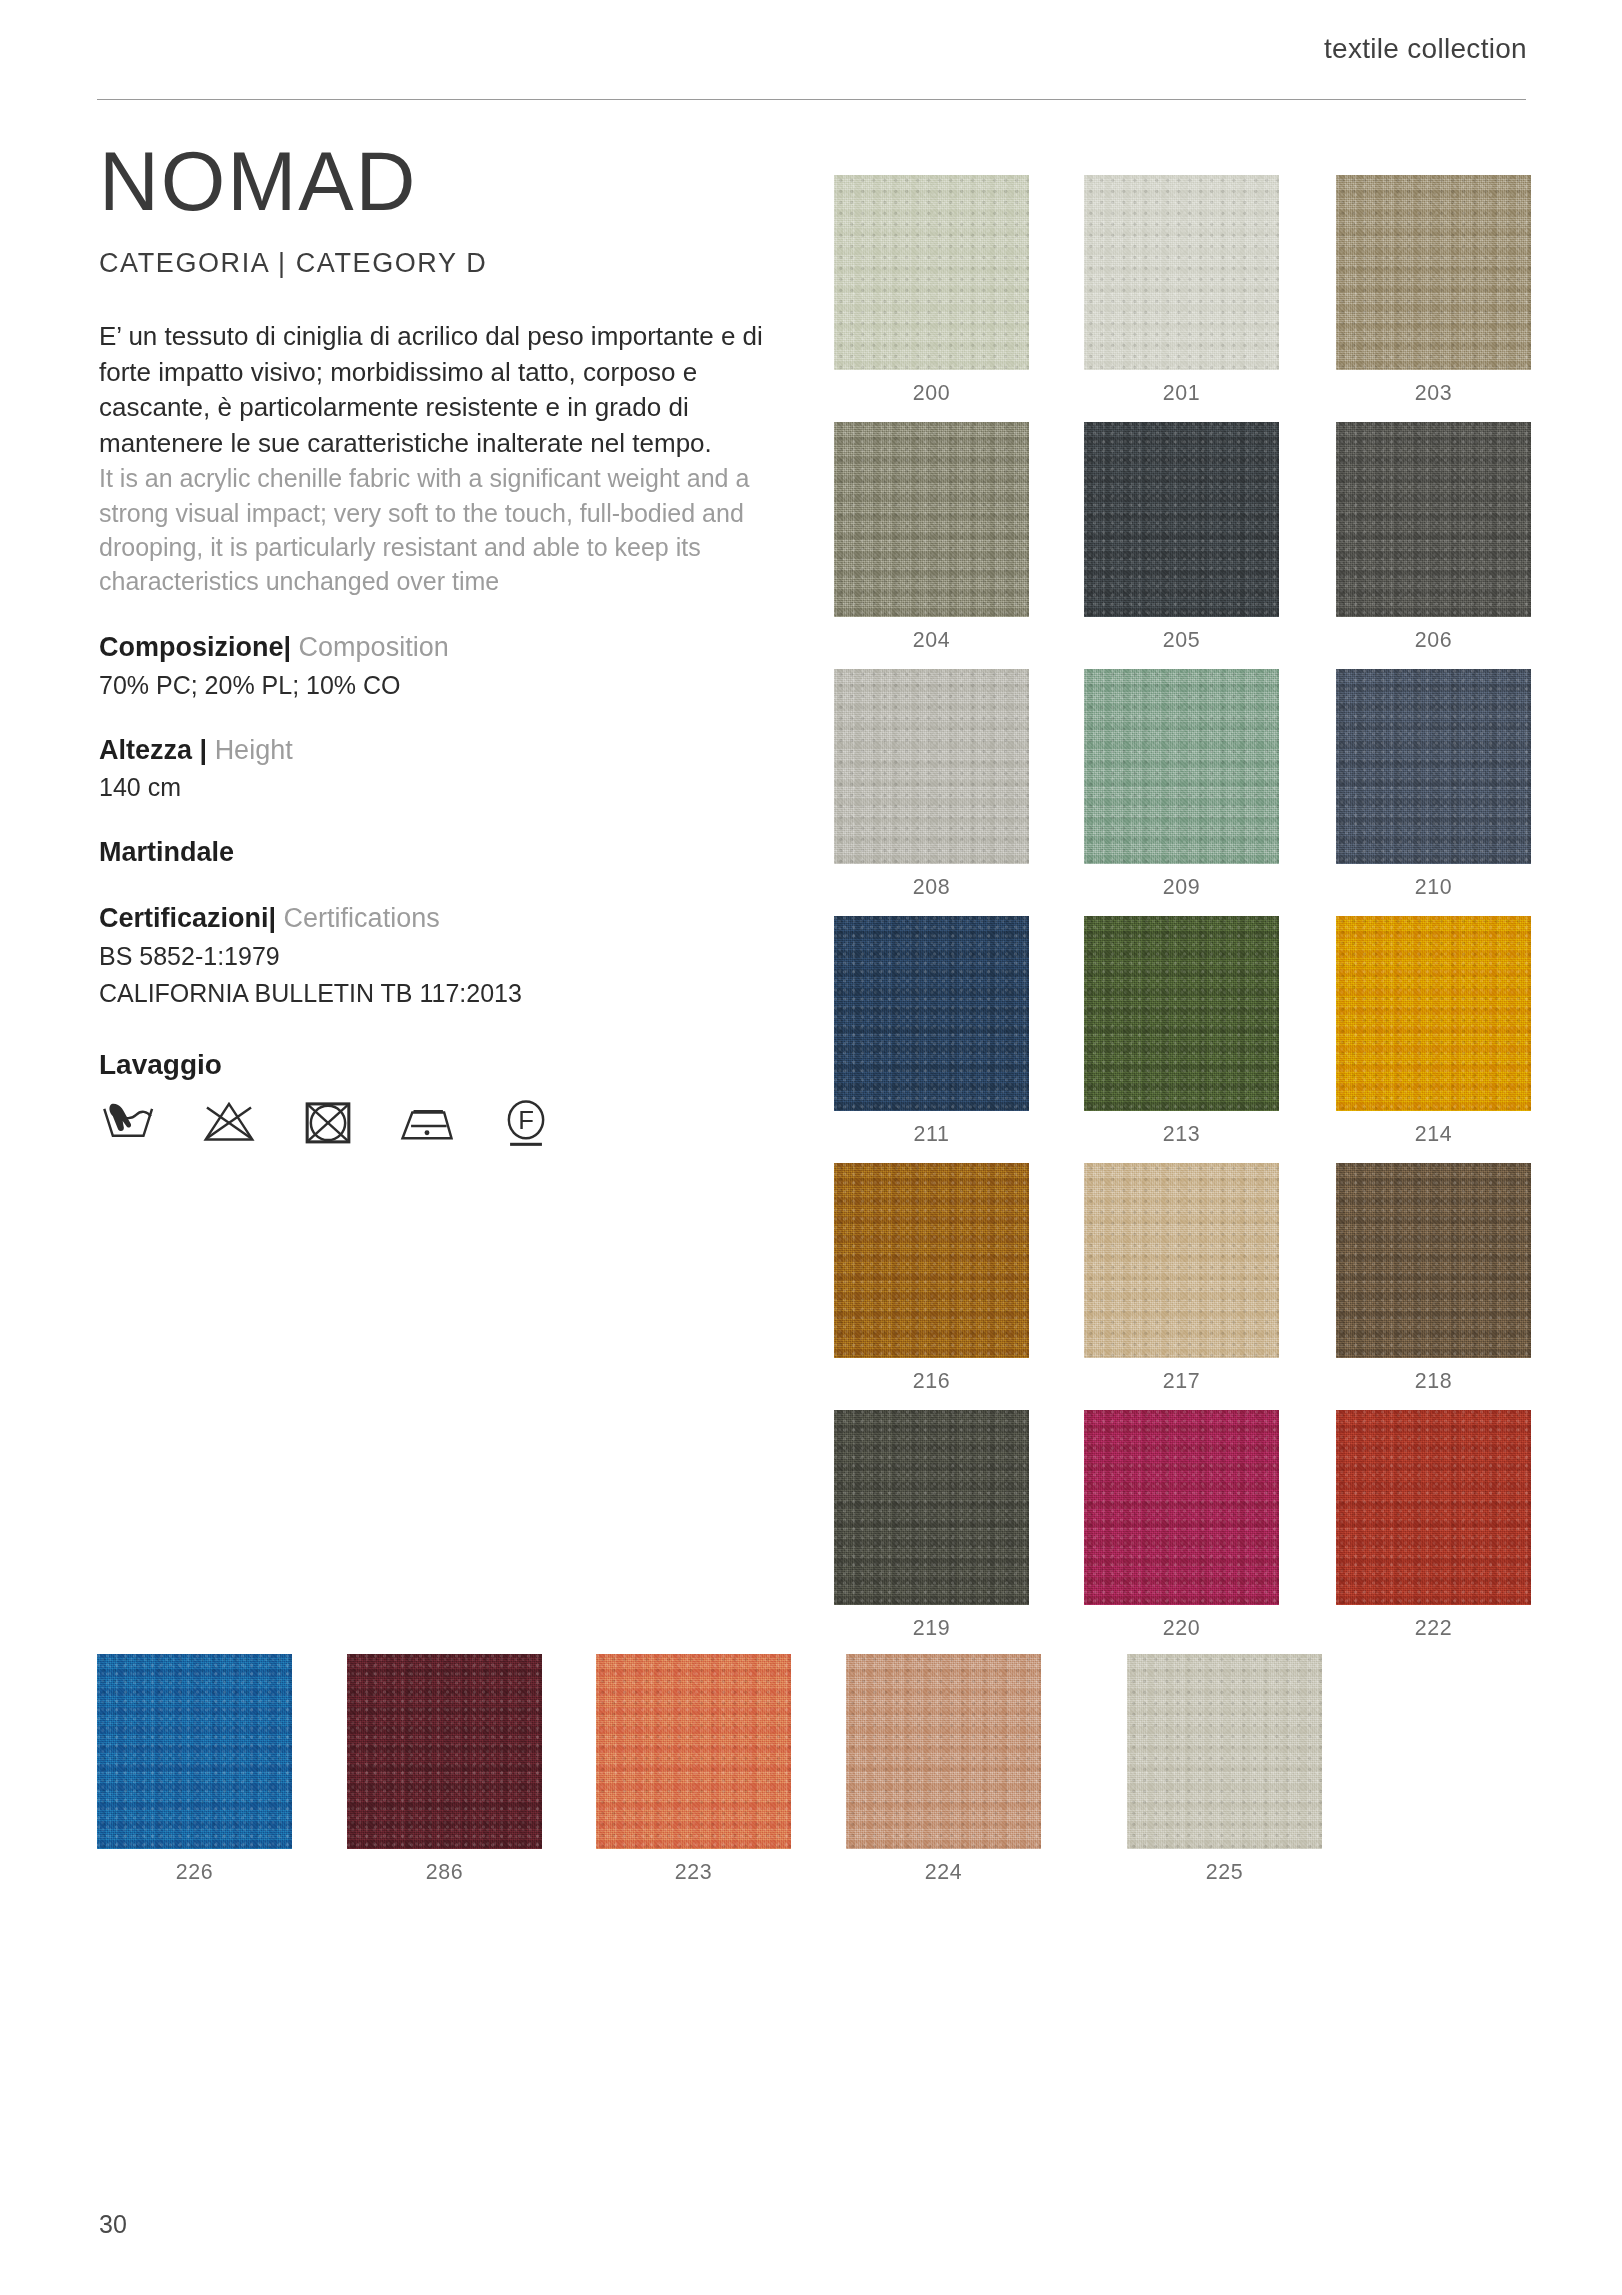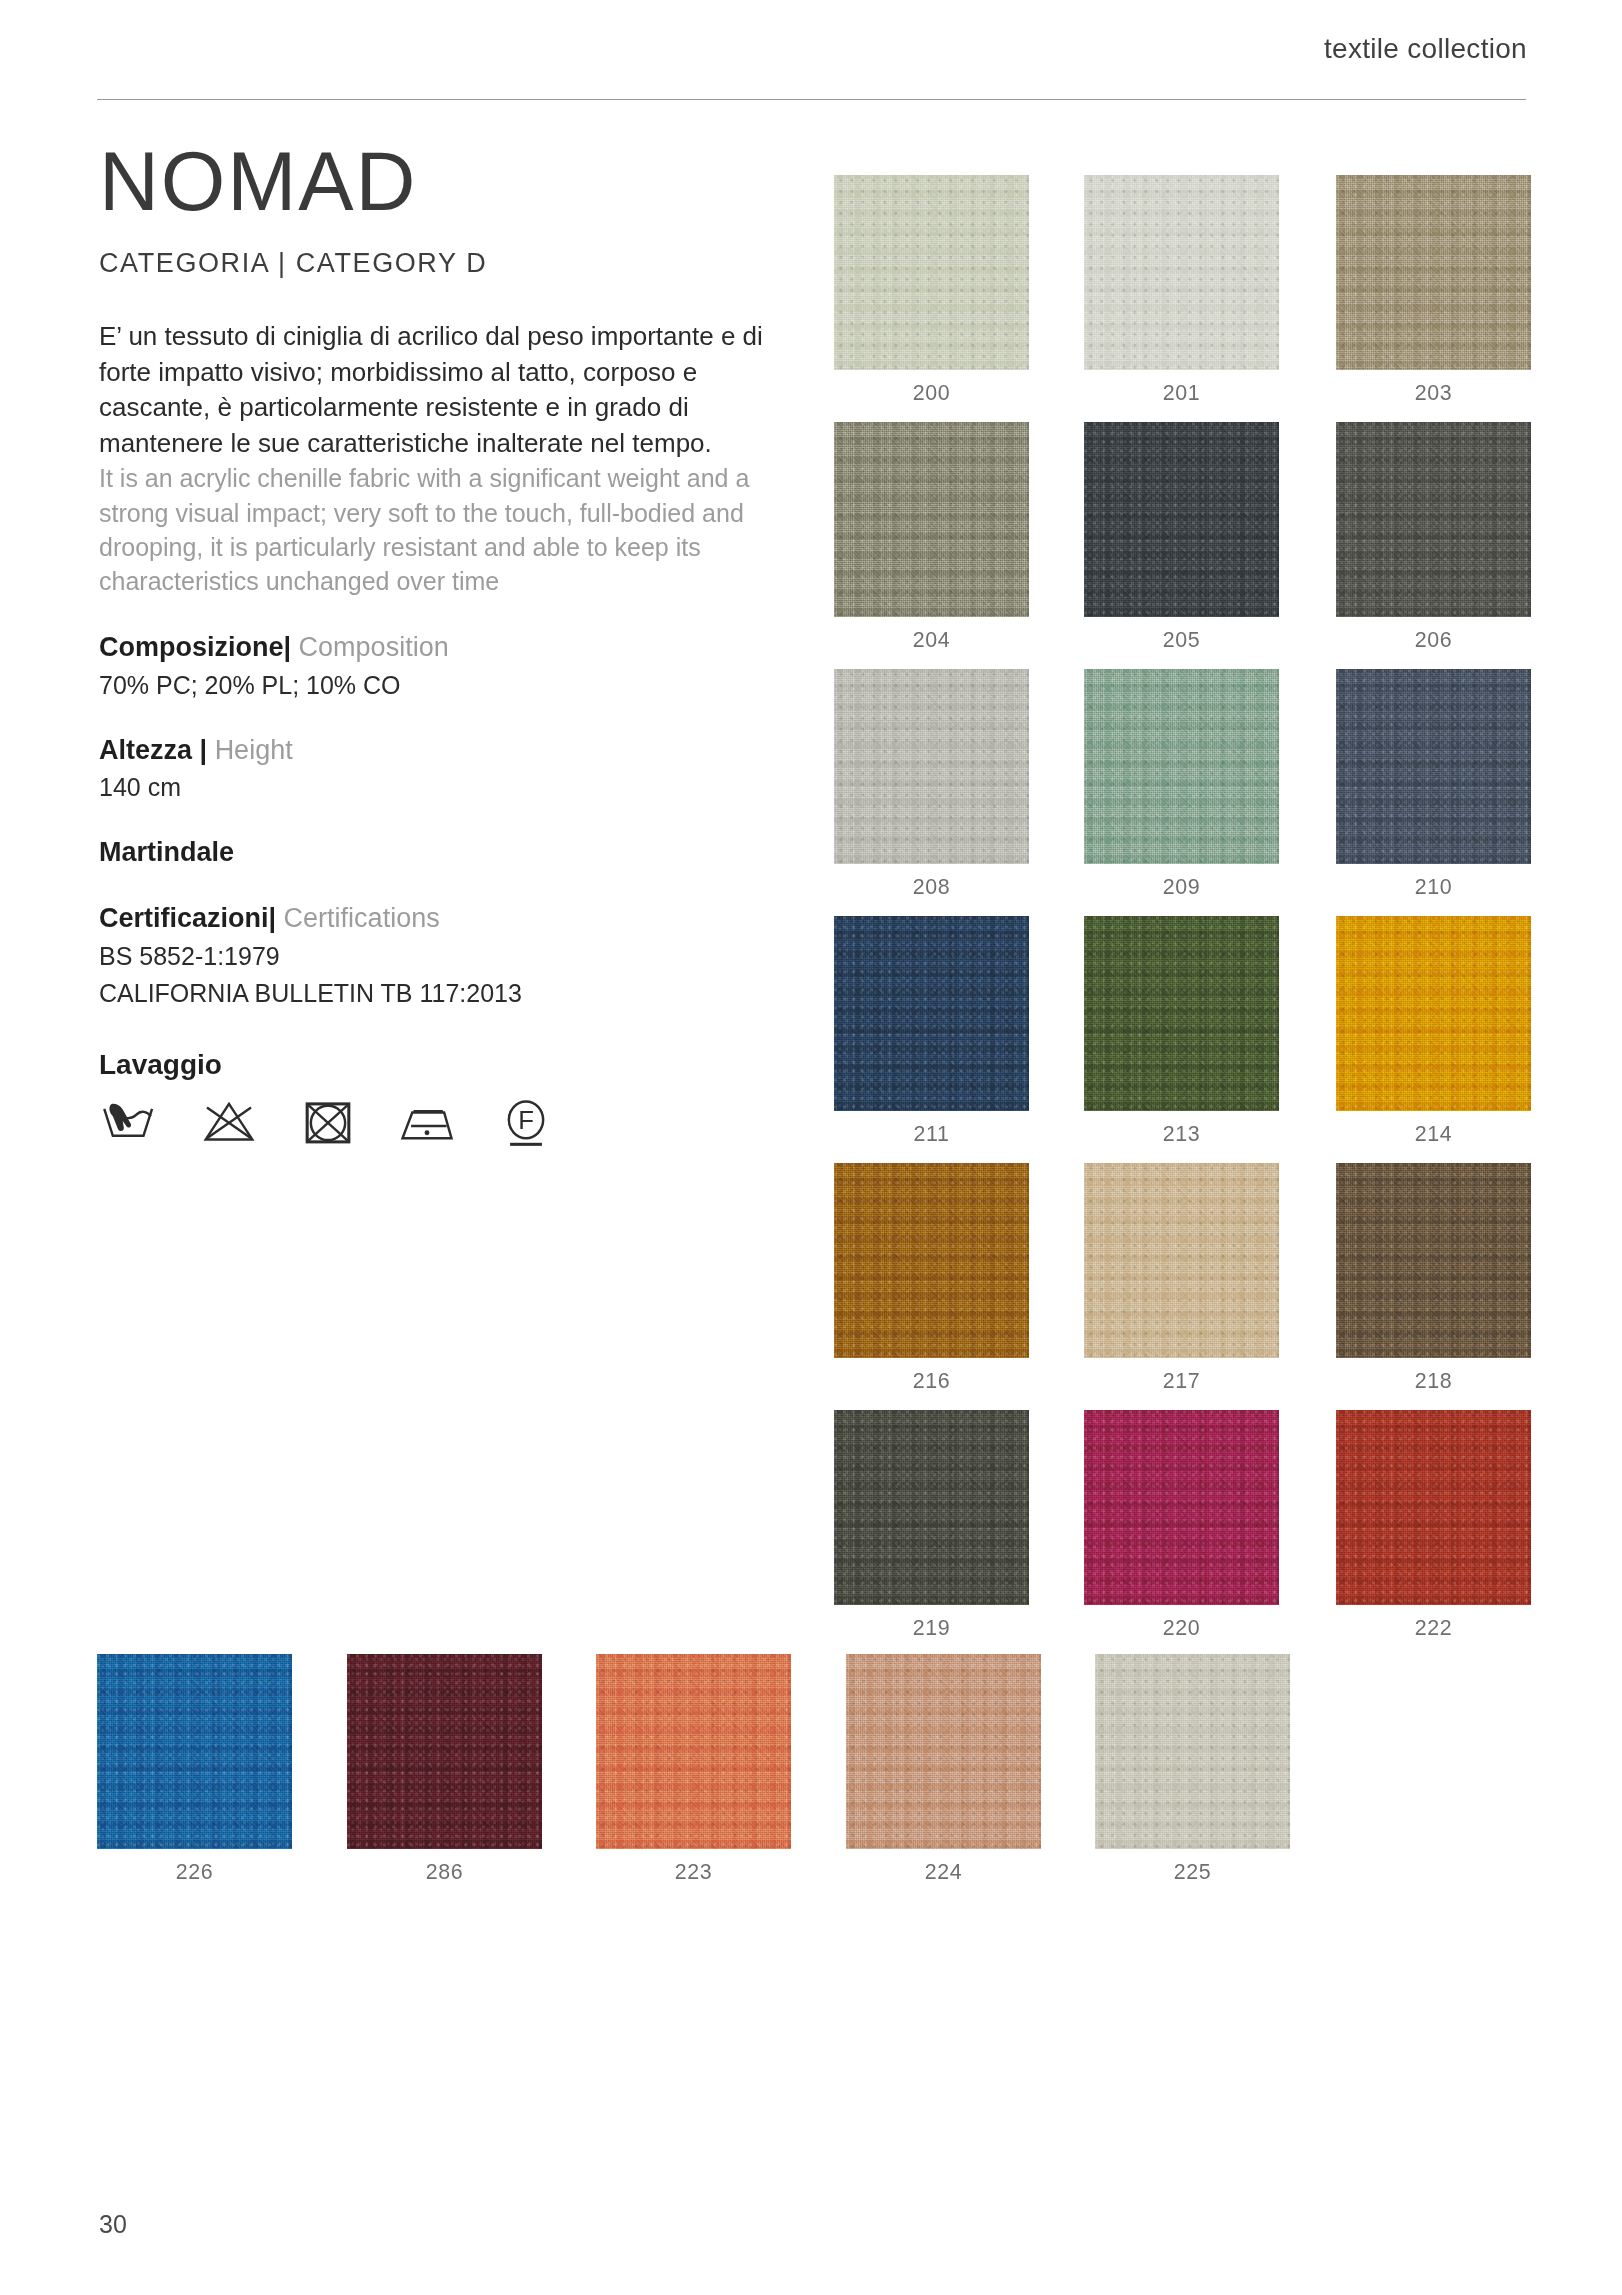--- a/index.html
+++ b/index.html
@@ -75,21 +75,21 @@
     margin-top:11px; letter-spacing:0.6px;
   }
 
   
   #bottom-row { position:absolute; left:97px; top:1654px; }
   .bswatch-cell { position:absolute; top:0; width:195px; }
   .bswatch-cell.b0 { left:0; }
   .bswatch-cell.b1 { left:250px; }
   .bswatch-cell.b2 { left:499px; }
   .bswatch-cell.b3 { left:749px; }
-  .bswatch-cell.b4 { left:998px; }
+  .bswatch-cell.b4 { left:1030px; }
 
   
   .tex {
     position:absolute; inset:0;
     background-image:
       repeating-linear-gradient(0deg, rgba(255,255,255,.17) 0 0.6px, rgba(0,0,0,.10) 0.6px 1.9px),
       repeating-linear-gradient(90deg, rgba(255,255,255,.14) 0 0.6px, rgba(0,0,0,.09) 0.6px 1.9px),
       repeating-linear-gradient(45deg, rgba(255,255,255,.07) 0 1.3px, rgba(0,0,0,.05) 1.3px 2.6px);
     mix-blend-mode:overlay; opacity:.95;
   }

